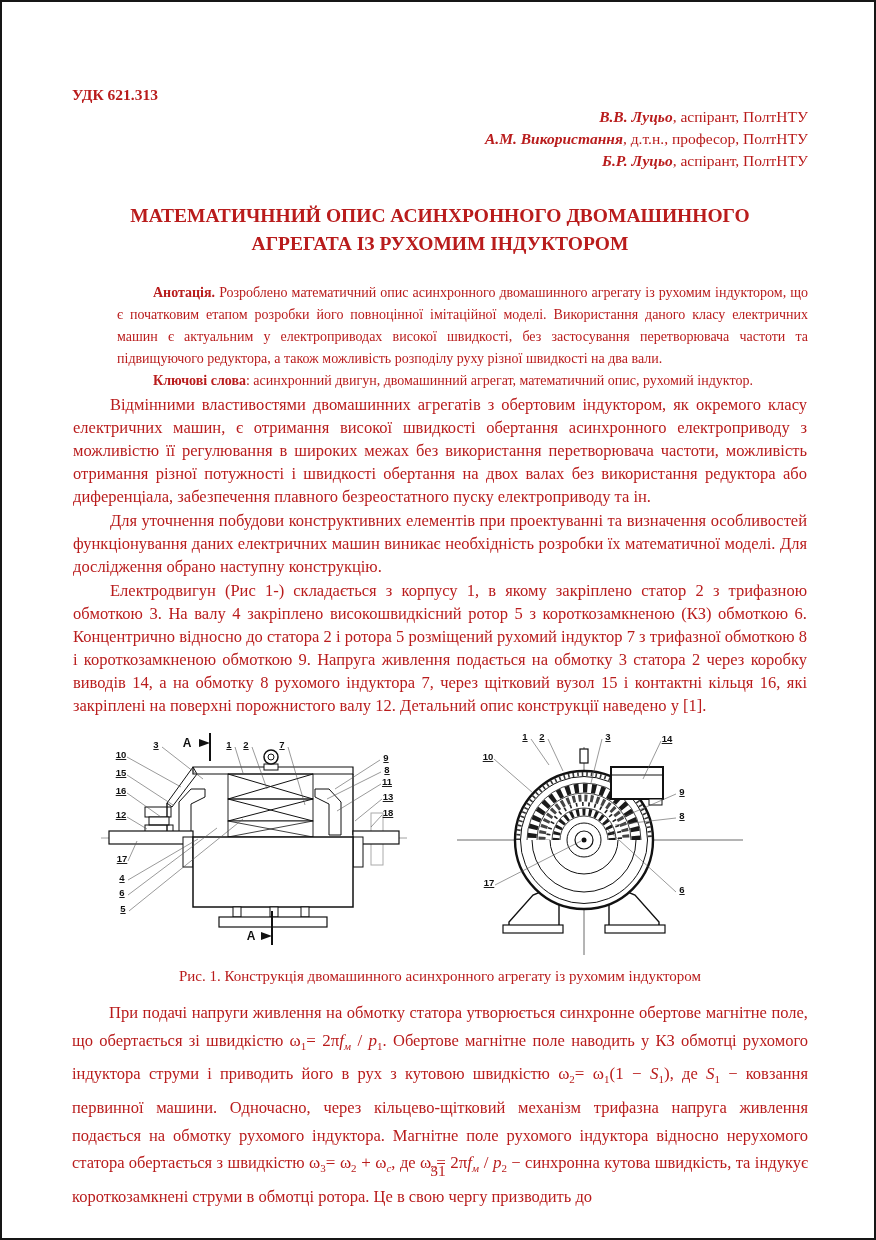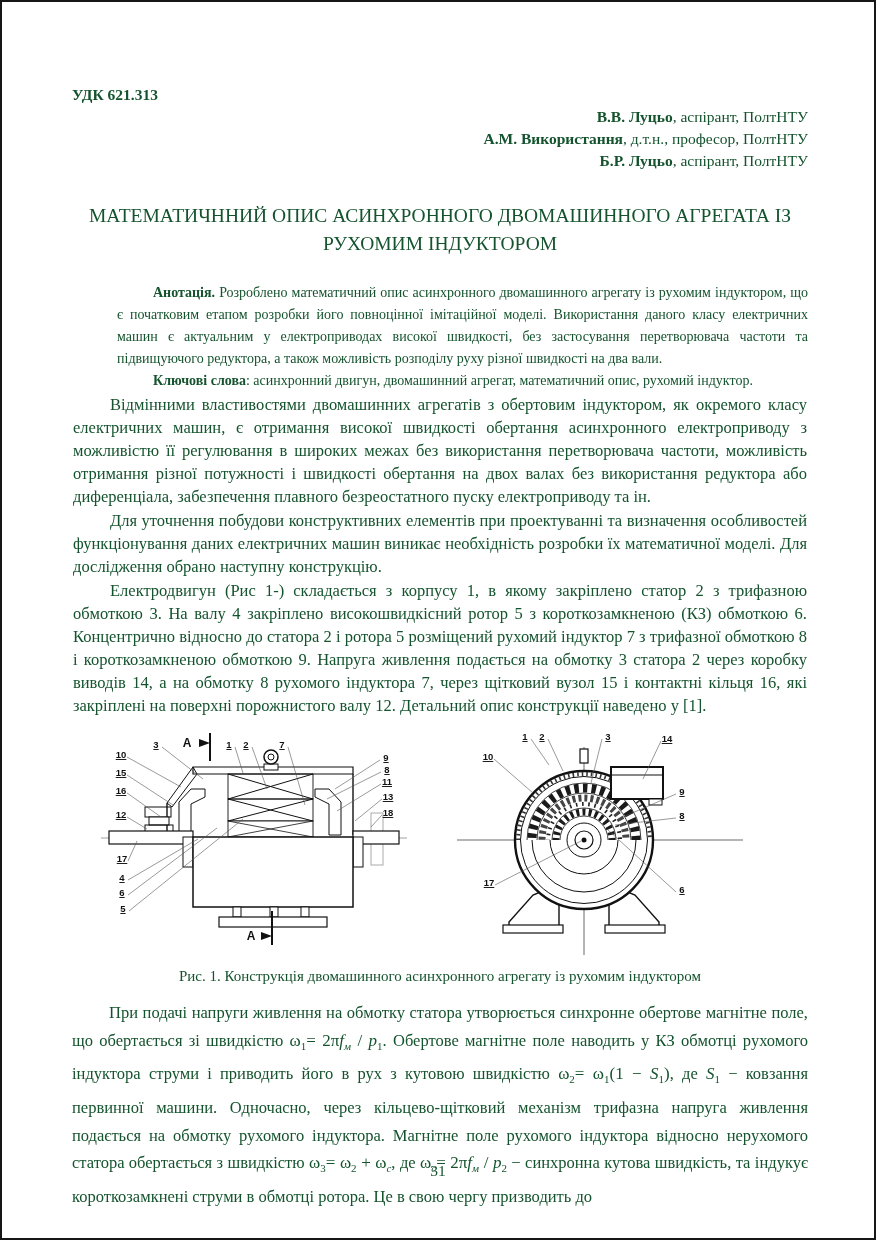--- a/index.html
+++ b/index.html
@@ -4,29 +4,29 @@
 <style>
   html,body{margin:0;padding:0;background:#e8e8e8;}
   .page{
     position:relative;
     width:876px;height:1240px;
     box-sizing:border-box;
     background:#fff;
     border:2px solid #161616;
     overflow:hidden;
     font-family:"Liberation Serif","DejaVu Serif",serif;
-    color:#14532d;
+    color:#b91c1c;
   }
   .content{padding:0 66px 0 70px;}
   .udk{margin-top:84px;font-weight:bold;font-size:15.5px;}
   .authors{margin-top:2px;text-align:right;font-size:15.5px;line-height:22px;}
-  .authors .name{font-weight:bold;}
+  .authors .name{font-weight:bold;font-style:italic;}
   .title{
     margin:30px auto 0 auto;max-width:724px;
-    text-align:center;font-weight:normal;font-size:19.5px;line-height:27.5px;
+    text-align:center;font-weight:bold;font-size:19.5px;line-height:27.5px;
   }
   .abstract-block{margin:25px 0 0 45px;font-size:14px;line-height:22px;text-align:justify;}
   .abstract-block p{margin:0;text-indent:36px;}
   .body-text{font-size:16.5px;line-height:23px;text-align:justify;}
   .body-text p{margin:1px;text-indent:37px;}
   .first-body{margin-top:15px;}
   .figure-row{margin-top:10px;display:flex;justify-content:center;align-items:flex-start;}
   .figure-row svg{display:block;}
   .caption{margin-top:6px;text-align:center;font-size:15px;}
   .formula-par{margin-top:14px;font-size:16.5px;line-height:27.5px;text-align:justify;text-indent:37px;}

